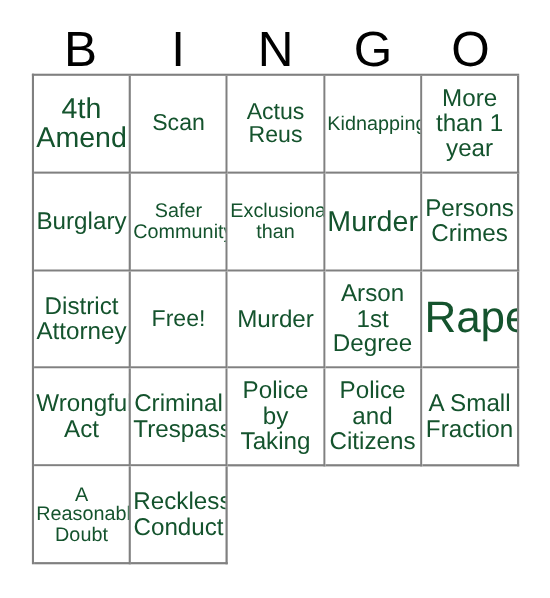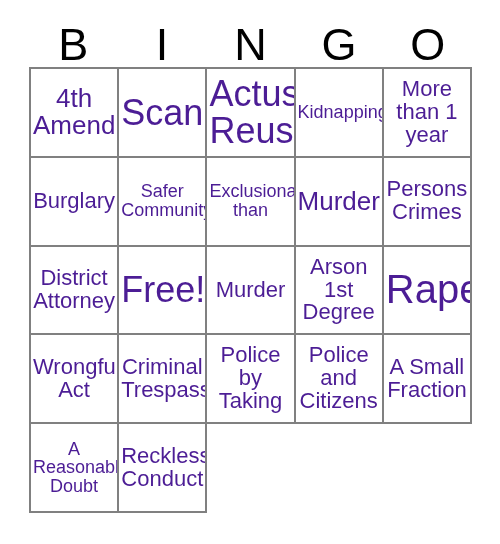--- a/index.html
+++ b/index.html
@@ -68,26 +68,26 @@
     justify-content: center;
     text-align: center;
     padding: 1px 2px;
     overflow: hidden;
     background: #ffffff;
   }
   .cell-text {
     display: block;
     width: 100%;
     line-height: 1.04;
-    color: #4c1d95;
+    color: #14532d;
   }
 
   
   .fs-xxl .cell-text { font-size: 40px; }
-  .fs-xl  .cell-text { font-size: 36px; }
+  .fs-xl  .cell-text { font-size: 21px; }
   .fs-lg  .cell-text { font-size: 26px; }
   .fs-md  .cell-text { font-size: 22px; }
   .fs-sm  .cell-text { font-size: 18px; }
   .fs-xs  .cell-text { font-size: 18px; }
 </style>
 </head>
 <body>
 
 <div id="bingo-card">
 

